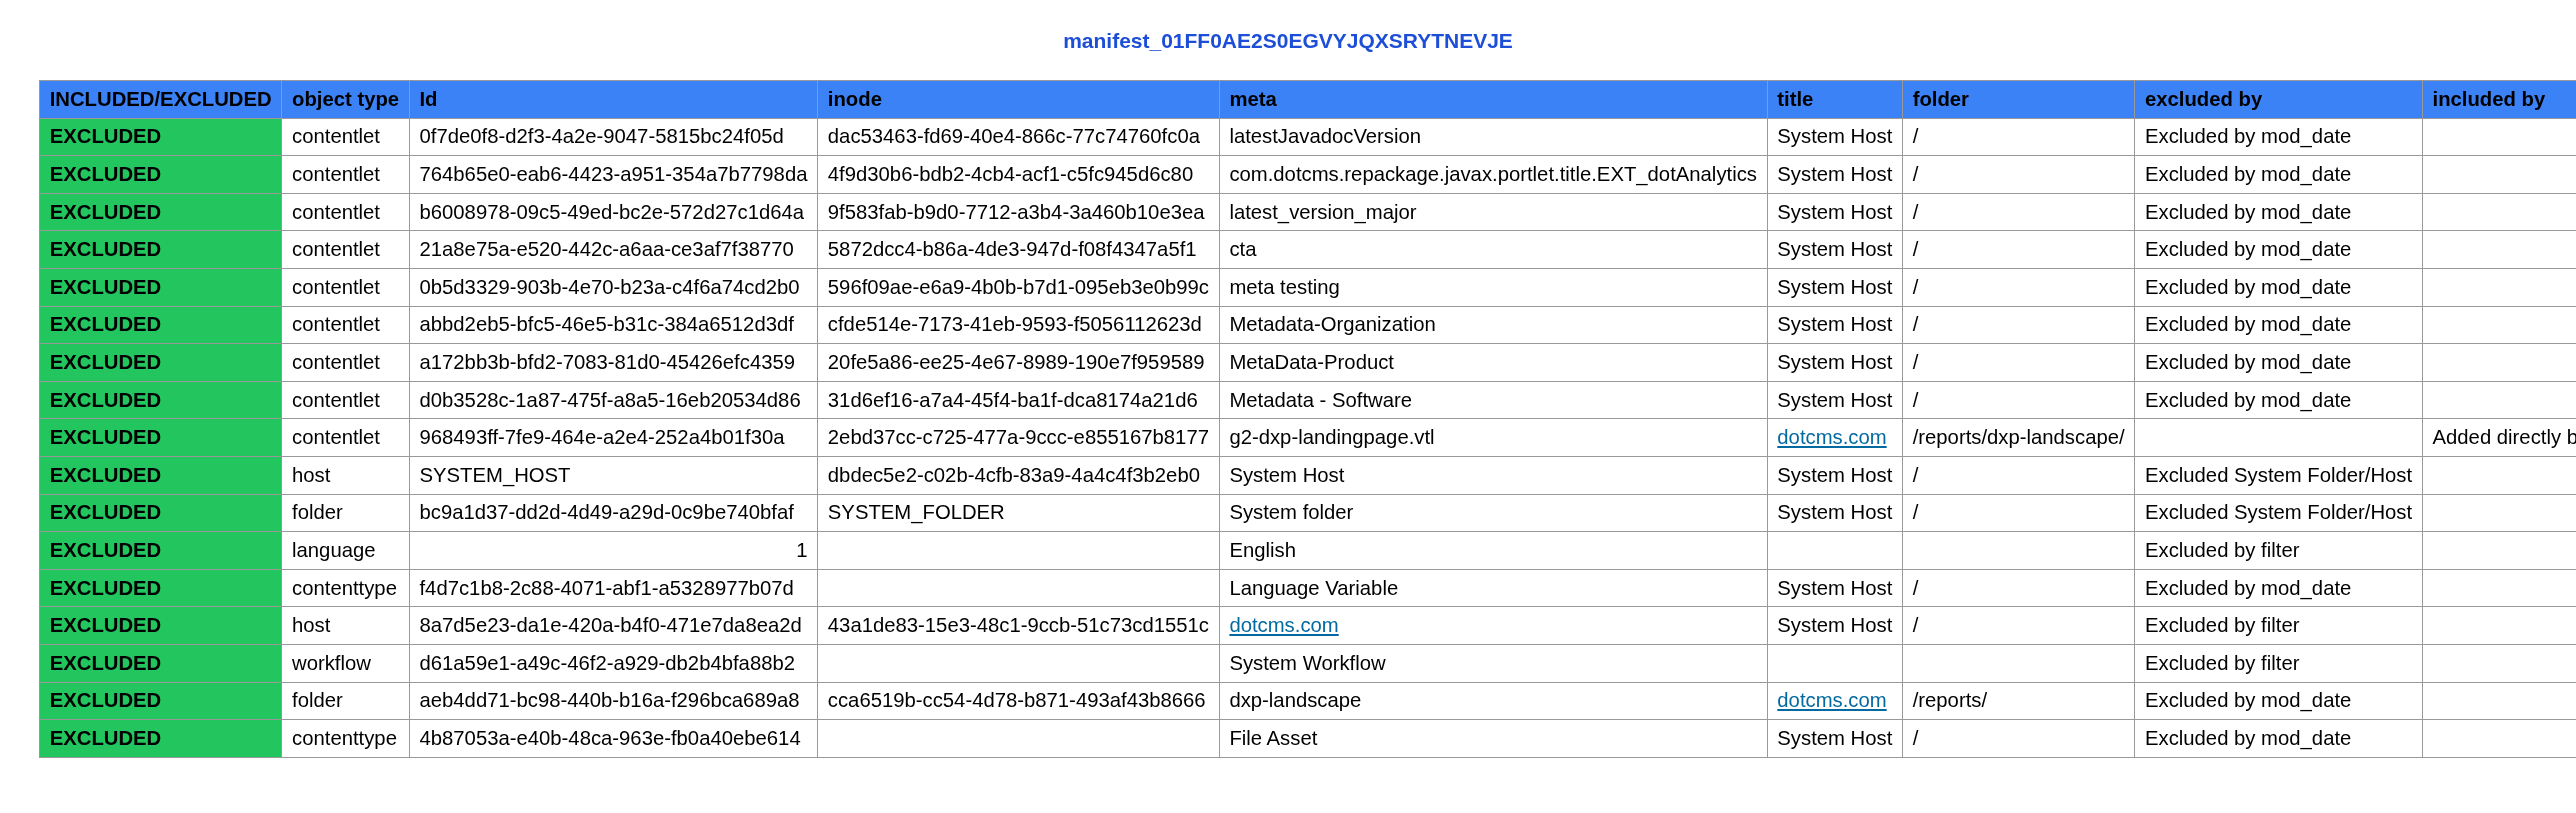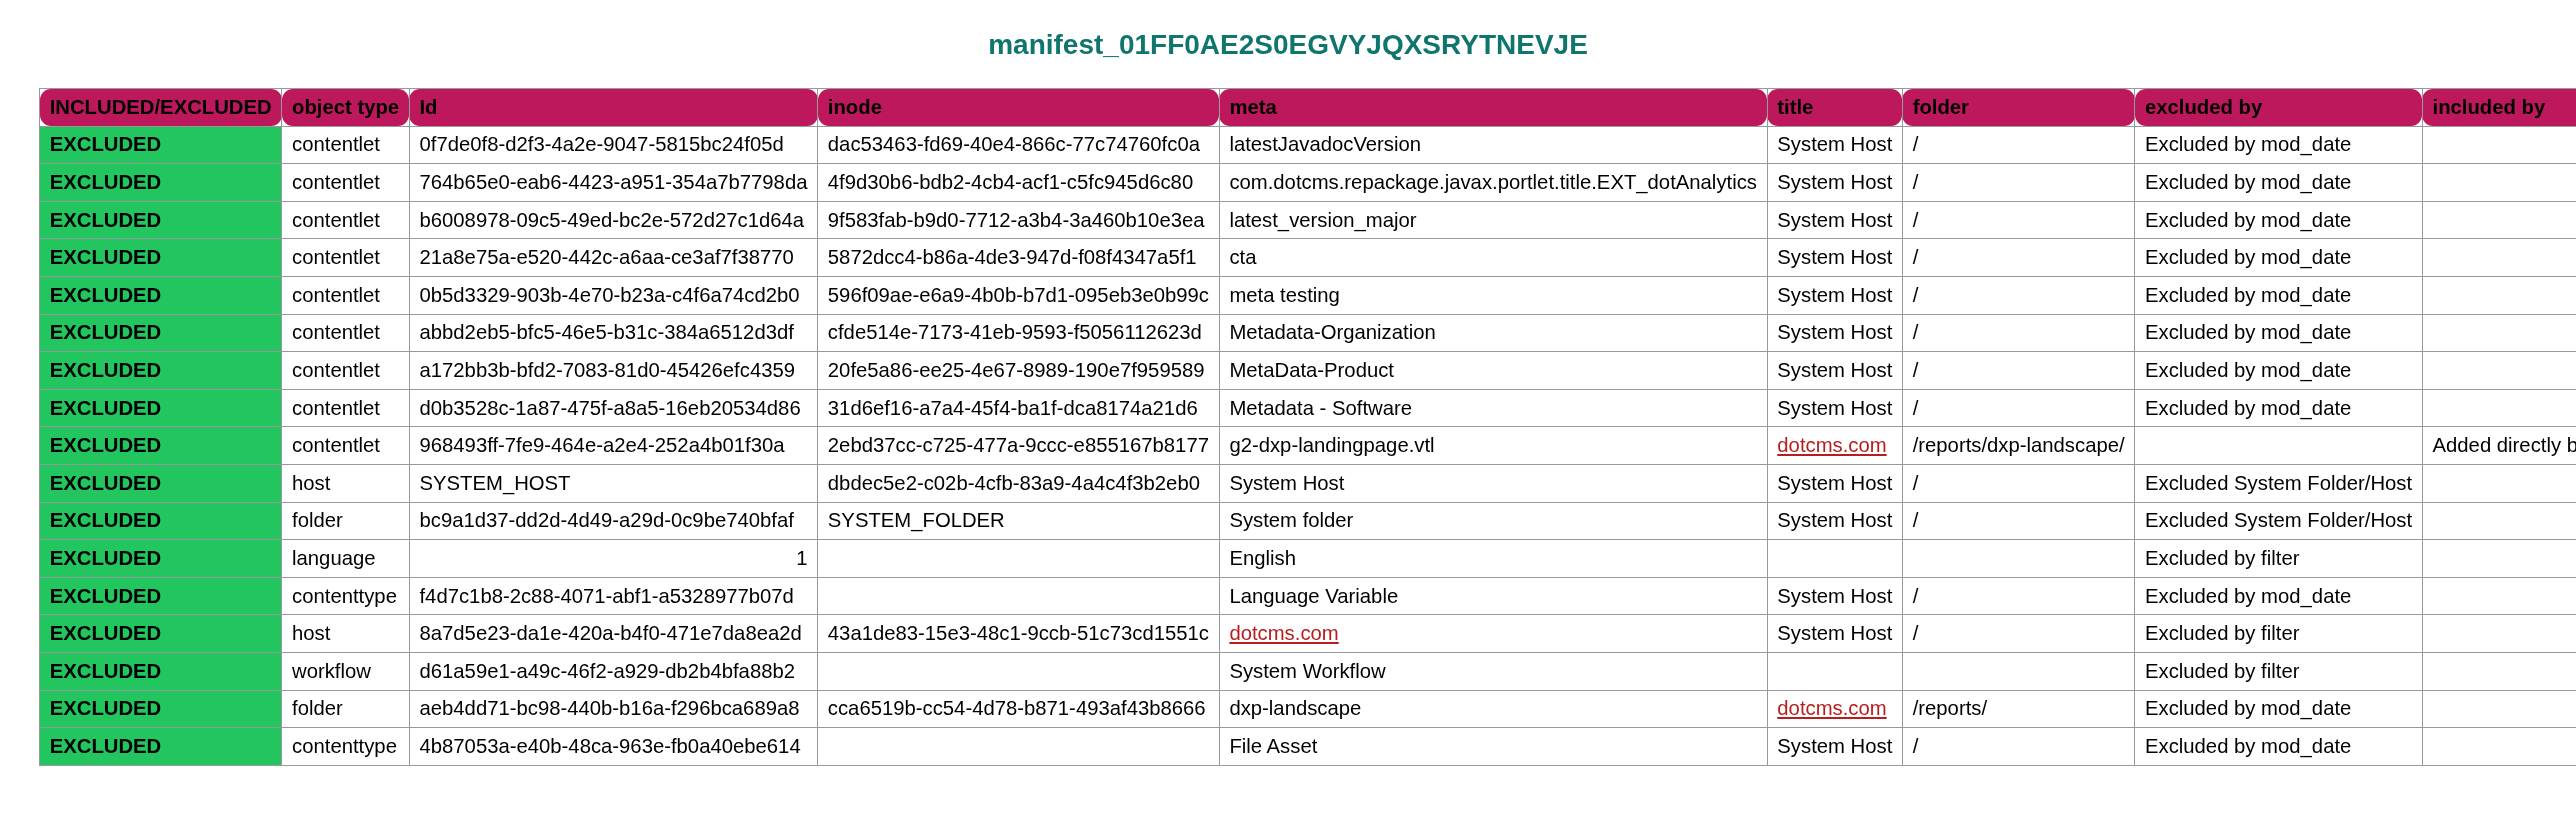--- a/index.html
+++ b/index.html
@@ -5,52 +5,51 @@
     * { box-sizing: border-box; margin: 0; padding: 0; }
     body {
       font-family: Arial, Helvetica, sans-serif;
       font-size: 21px;
       background: #fff;
       padding: 29px 39px;
     }
     .page-title {
       text-align: center;
       font-weight: 600;
-      font-size: 28px;
+      font-size: 21px;
       margin-bottom: 27px;
-      color: #0f766e;
+      color: #1d4ed8;
     }
     table {
       border-collapse: collapse;
       width: 100%;
       table-layout: auto;
     }
     th, td {
       border: 1px solid #999;
       padding: 6.8px 9.7px;
       text-align: left;
       font-size: 20.3px;
       white-space: nowrap;
       color: #000;
     }
     th {
-      background: #be185d;
+      background: #3b82f6;
       font-weight: 700;
-      border-radius: 11px;
     }
     td.status-col {
       background: #22c55e;
       font-weight: 700;
     }
     td.num-right {
       text-align: right;
     }
     .link {
       text-decoration: underline;
-      color: #b91c1c;
+      color: #0369a1;
     }
   </style>
 </head>
 <body>
 
 <div class="page-title">manifest_01FF0AE2S0EGVYJQXSRYTNEVJE</div>
 
 <table>
   <thead>
     <tr id="header-row">

